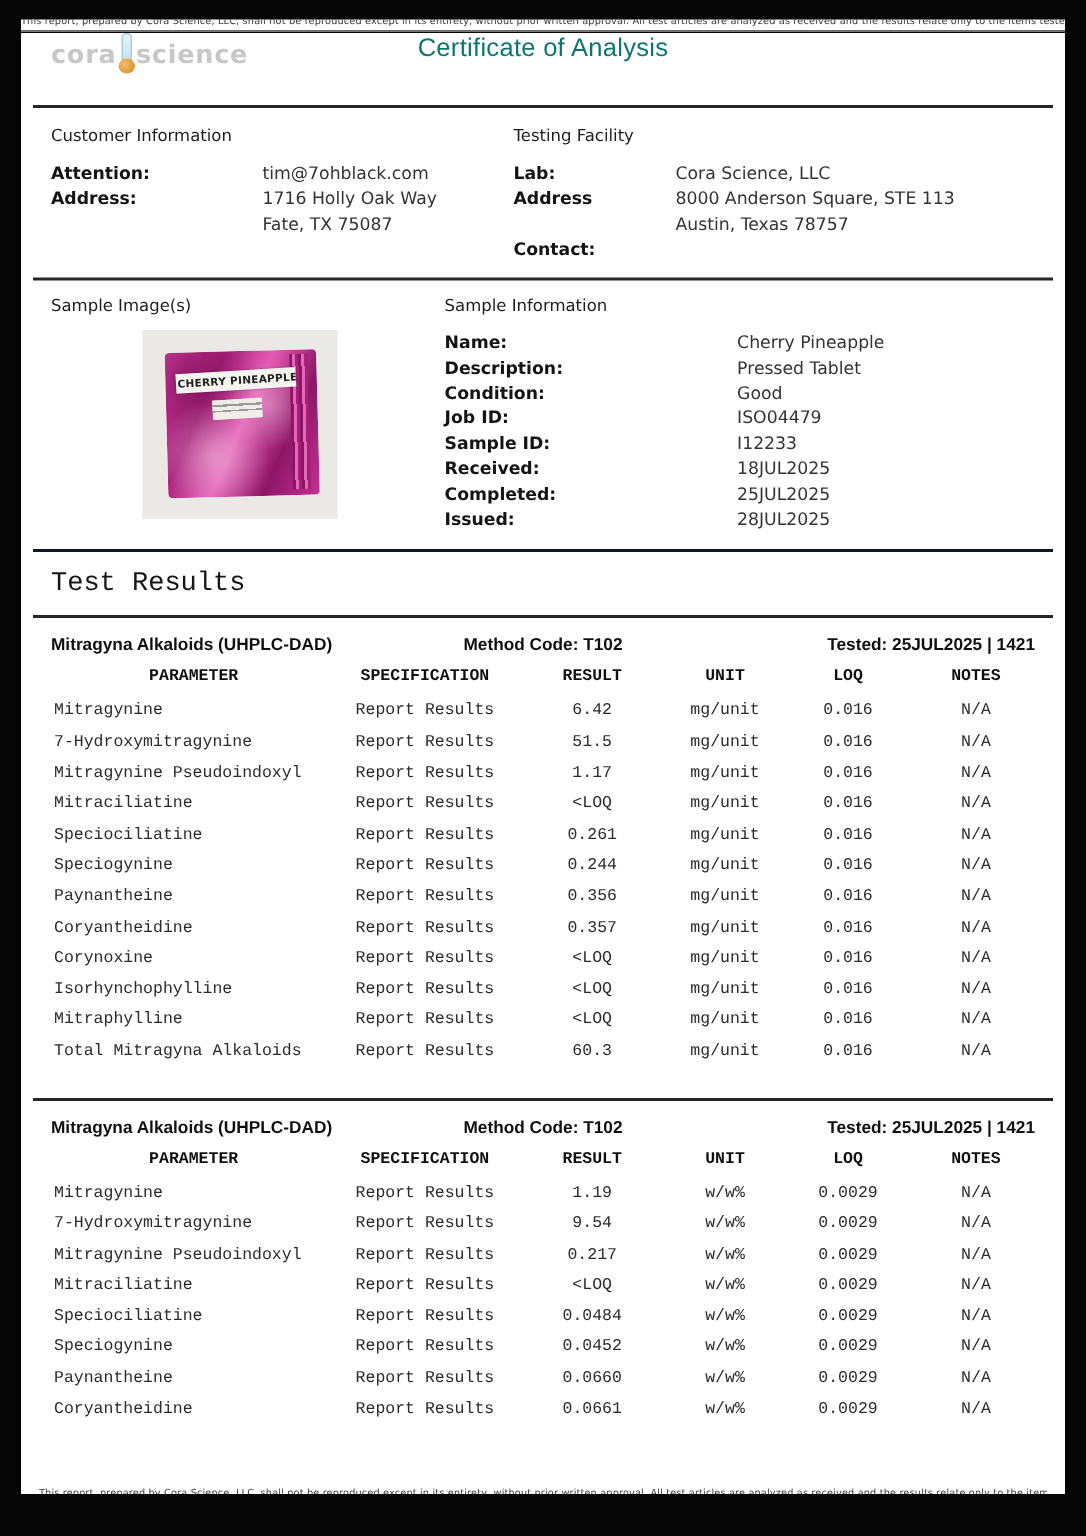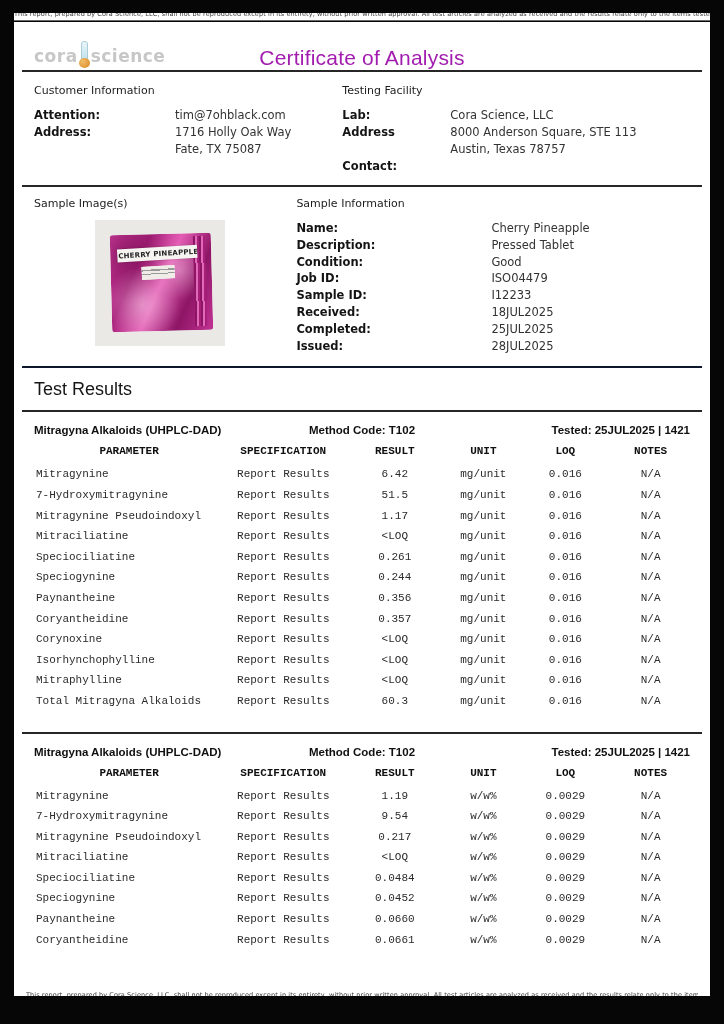--- a/index.html
+++ b/index.html
@@ -11,32 +11,32 @@
   .prev-page { position:absolute; top:13px; left:14px; right:14px; height:8px;
                background:#fff; overflow:hidden; border-bottom:1px solid #6b6b6b; }
   .clip-text { font-size:6.5px; color:#3a3a3a; white-space:nowrap; text-align:center;
                letter-spacing:.1px; }
   .prev-page .clip-text { margin-top:-3px; }
 
   
   .page { position:absolute; left:14px; top:22px; right:14px; bottom:28px;
           background:#ffffff; overflow:hidden; padding:0 8px; }
 
-  header { height:48px; position:relative; display:flex; align-items:flex-end; padding:0 12px; }
+  header { height:48px; position:relative; display:flex; align-items:flex-start; padding:0 12px; }
   .logo { display:flex; align-items:center; position:relative; z-index:2; }
   .logo-text { font-size:17px; font-weight:bold; color:#c7c7c7; letter-spacing:.5px;
                text-shadow:0 0 1px #ffffff; }
   .flask { width:11px; height:27px; position:relative; margin:0 1px 2px; }
   .flask-tube { position:absolute; left:2px; top:0; width:7px; height:20px;
                 background:linear-gradient(#eaf6fa,#bfe0ee); border:1px solid #a8cdd8;
                 border-radius:3px 3px 2px 2px; }
   .flask-bulb { position:absolute; left:0; bottom:0; width:11px; height:10px; border-radius:50%;
                 background:radial-gradient(circle at 35% 35%, #f2bd6b, #d8861f); }
-  .doc-title { position:absolute; left:0; right:0; text-align:center; font-size:21px;
-               font-weight:400; color:#a21caf; letter-spacing:.2px;
+  .doc-title { position:absolute; left:0; right:0; text-align:center; font-size:17px;
+               font-weight:400; color:#0f766e; letter-spacing:.2px;
                font-family:"Liberation Sans", sans-serif; }
 
   hr.rule { border:none; border-top:2px solid #262626; }
 
   h2.sec-h { font-size:11px; font-weight:400; color:#1d1d1d; margin:4px 0 7px; line-height:18px; }
 
   .info-section { display:flex; padding:6px 12px 10px; border-bottom:2px solid #262626; }
   .customer { width:47%; }
   .facility { width:53%; }
   .frow { display:flex; font-size:11.5px; line-height:17px; }
@@ -65,21 +65,21 @@
                  font-size:7px; font-weight:bold; text-align:center; padding:2.5px 1px;
                  letter-spacing:.2px; transform:rotate(-2deg); white-space:nowrap; overflow:hidden;
                  box-shadow:0 0 2px rgba(0,0,0,.25); }
   .pouch-sublabel { position:absolute; left:31px; top:32px; width:33px; height:13px; background:#f0ede8;
                     transform:rotate(-2deg);
                     background-image:linear-gradient(#f0ede8 3px,#9a9a9a 3px,#9a9a9a 4.5px,#f0ede8 4.5px,
                       #f0ede8 7px,#9a9a9a 7px,#9a9a9a 8px,#f0ede8 8px); }
 
   .results-heading { padding:10px 12px; border-bottom:2px solid #262626; }
   .results-heading h1 { font-size:18px; font-weight:400; color:#161616; line-height:22px;
-                        font-family:Liberation Sans, sans-serif; }
+                        font-family:Liberation Mono, monospace; }
 
   .result-table { padding:6px 12px 20px; }
   .band { display:grid; grid-template-columns:1fr auto 1fr; font-weight:bold; font-size:11.5px;
           color:#101010; padding:6px 0 2px; font-family:"Liberation Sans", sans-serif; }
   .band-tested { text-align:right; }
   table.rtable { width:100%; border-collapse:collapse; table-layout:fixed;
                  font-family:Liberation Mono, monospace; }
   .rtable th { font-size:11px; font-weight:bold; color:#101010; height:26px; vertical-align:middle;
                text-align:center; }
   .rtable td { font-size:11px; color:#2b2b2b; height:20.6px; line-height:20.6px;

